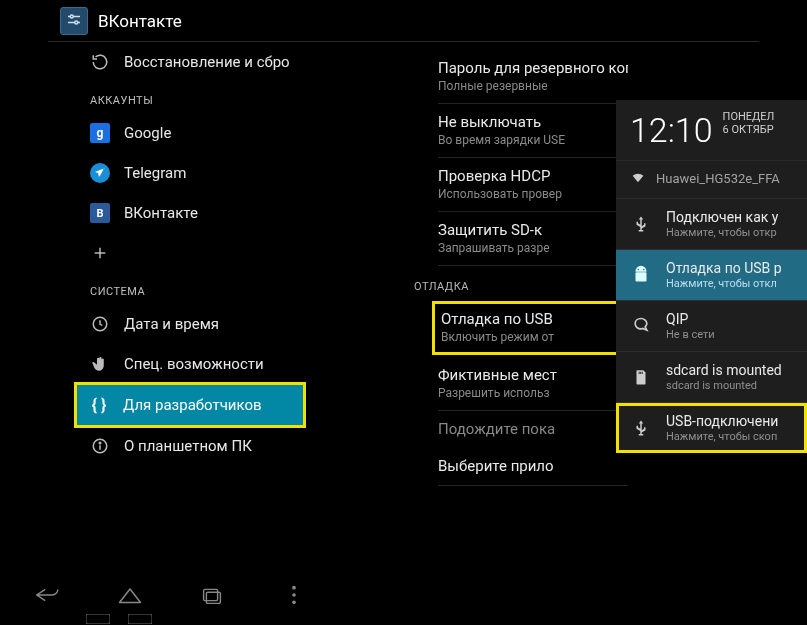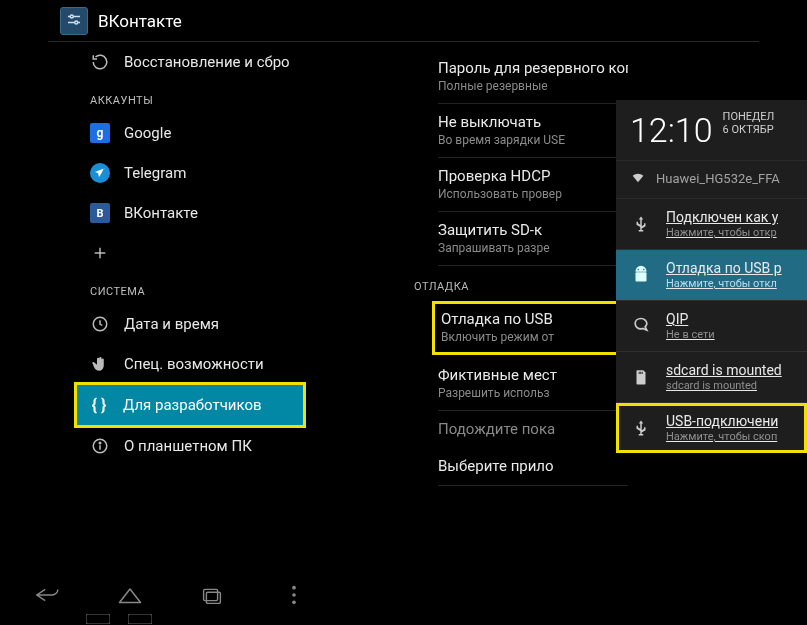--- a/index.html
+++ b/index.html
@@ -119,21 +119,20 @@
     padding: 8px 10px 10px 14px;
     border-bottom: 1px solid #2a2a2a;
     font-size: 13px; color: #a3a3a3;
   }
   .notif-panel .wifi .ic { margin-right: 10px; }
   .notif-panel .nitem {
     display: flex; align-items: center;
     padding: 8px 8px;
     border-bottom: 1px solid #2f2f2f;
     position: relative;
-    text-decoration: underline;
   }
   .notif-panel .nitem .ic {
     width: 34px; height: 34px;
     display: flex; align-items: center; justify-content: center;
     flex-shrink: 0;
   }
   .notif-panel .nitem .txt {
     margin-left: 8px;
     overflow: hidden;
   }

